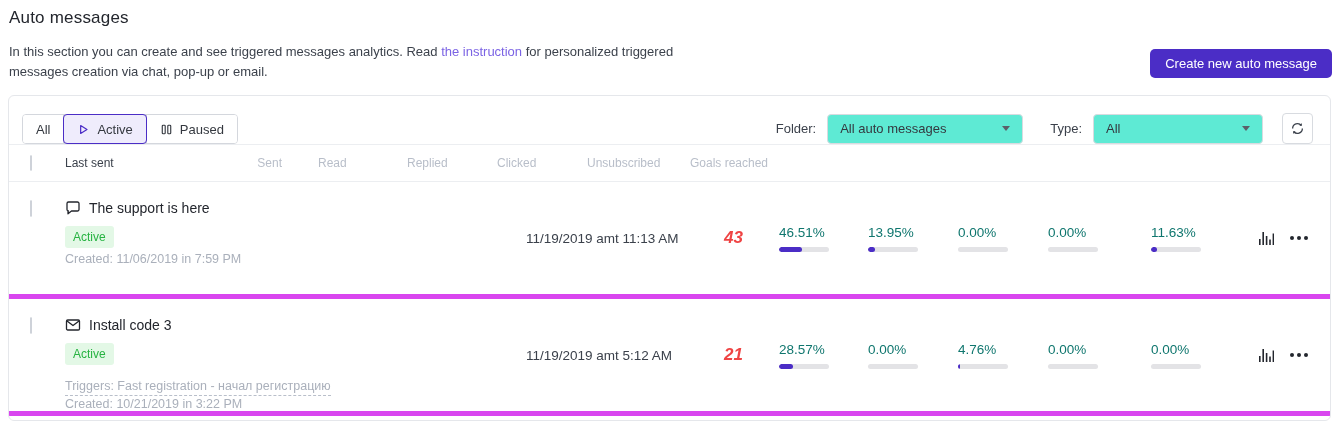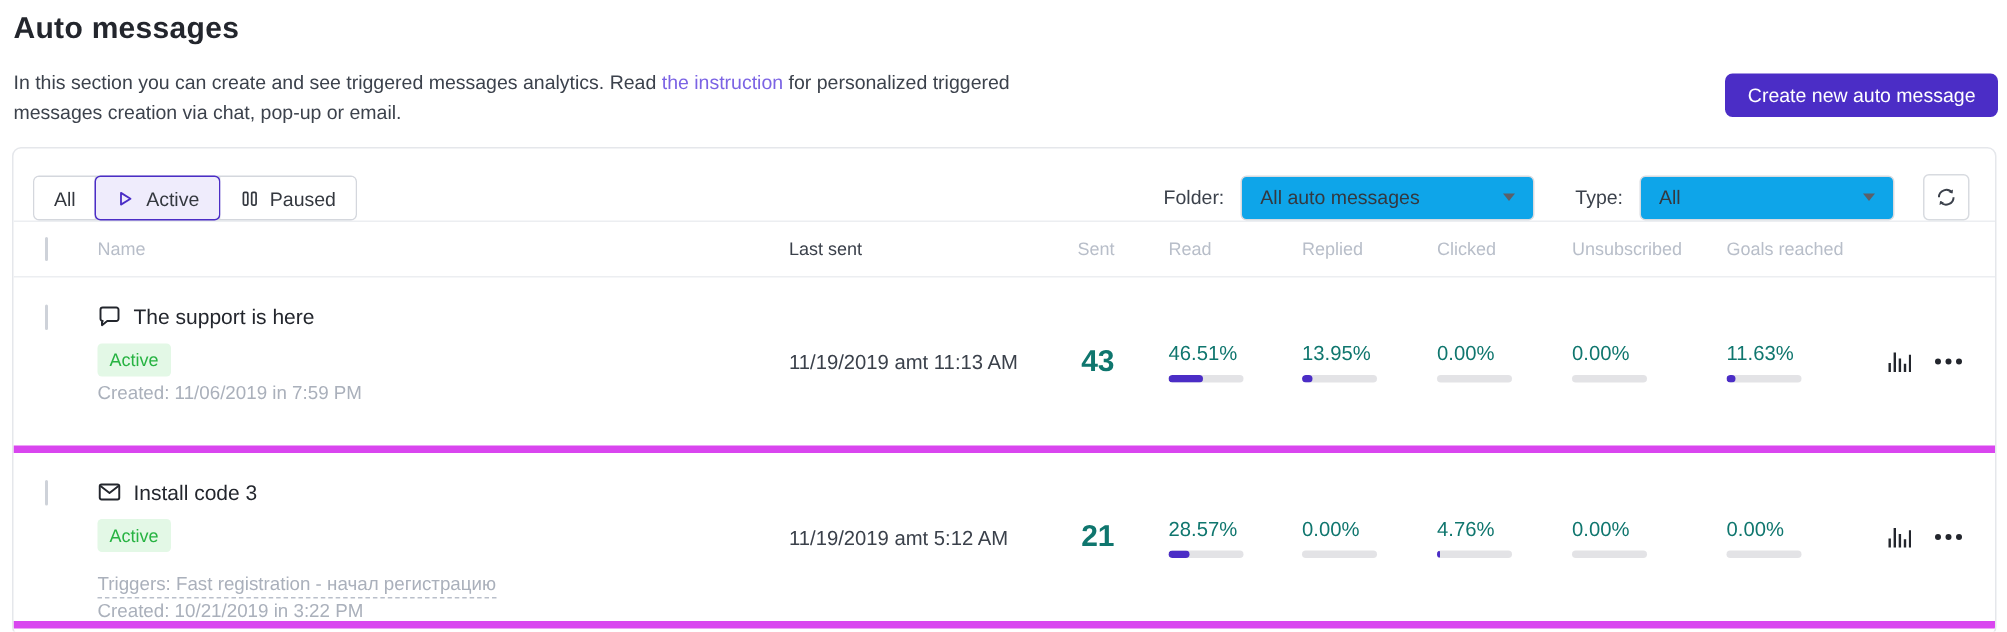--- a/index.html
+++ b/index.html
@@ -1,21 +1,21 @@
 <!DOCTYPE html>
 <html><head>
 <meta charset="utf-8">
 <style>
   * { box-sizing: border-box; margin: 0; padding: 0; }
   html, body { width: 1338px; height: 421px; overflow: hidden; background: #fff; }
   body { font-family: "Liberation Sans", sans-serif; color: #3b414b; font-size: 13px; position: relative; }
 
   
   .page-header { position: relative; padding: 8px 8px 0 9px; }
-  .page-title { font-size: 20px; font-weight: bold; color: #23262d; letter-spacing: .2px; }
+  .page-title { font-size: 17px; font-weight: normal; color: #23262d; letter-spacing: .2px; }
   .page-desc { margin-top: 14px; max-width: 700px; line-height: 20px; color: #3c424c; }
   .page-desc a { color: #7b63e4; text-decoration: none; cursor: pointer; }
   .create-btn {
     position: absolute; top: 49px; right: 6px; height: 29px;
     background: #4b2dc6; color: #fff; border: none; border-radius: 5px;
     padding: 0 15px; font-size: 13px; font-family: inherit; cursor: pointer;
   }
 
   
   .card {
@@ -27,21 +27,21 @@
   .toolbar { display: flex; align-items: flex-end; height: 49px; padding: 0 17px 0 13px; border-bottom: 1px solid #eceef1; }
   .seg-group { display: flex; height: 30px; border: 1px solid #d4d7dd; border-radius: 4px; background: #fff; }
   .seg { position: relative; display: flex; align-items: center; gap: 7px; padding: 0 13px; font-size: 13px; color: #34383f; background: #fff; cursor: pointer; border-right: 1px solid #d4d7dd; }
   .seg:first-child { border-radius: 3px 0 0 3px; }
   .seg:last-child { border-right: none; border-radius: 0 3px 3px 0; }
   .seg.active { background: #efecfc; }
   .seg.active::after { content: ""; position: absolute; inset: -1px; border: 1px solid #4b2dc6; border-radius: 4px; pointer-events: none; }
 
   .toolbar-right { margin-left: auto; display: flex; align-items: center; margin-top: 26px; }
   .filter-label { color: #3b414b; margin-right: 11px; }
-  .select { display: flex; align-items: center; justify-content: space-between; height: 30px; border: 1px solid #d8dbe0; border-radius: 4px; padding: 0 12px; background: #0ea5e9; color: #34383f; cursor: pointer; }
+  .select { display: flex; align-items: center; justify-content: space-between; height: 30px; border: 1px solid #d8dbe0; border-radius: 4px; padding: 0 12px; background: #5eead4; color: #34383f; cursor: pointer; }
   .select.folder { width: 196px; margin-right: 27px; }
   .select.type { width: 170px; }
   .caret { width: 0; height: 0; border-left: 4px solid transparent; border-right: 4px solid transparent; border-top: 5px solid #5b6069; }
   .refresh-btn { width: 31px; height: 31px; margin-left: 19px; border: 1px solid #d8dbe0; border-radius: 4px; background: #fff; display: grid; place-items: center; cursor: pointer; }
 
   
   .thead { display: flex; align-items: center; height: 37px; border-bottom: 1px solid #eceef1; color: #b8bec9; font-size: 12px; padding-right: 13px; }
   .trow { display: flex; align-items: center; height: 117px; border-bottom: 5px solid #d946ef; padding-right: 13px; }
 
   .c-cb   { flex: 0 0 16px; margin: 0 19px 0 21px; }
@@ -57,21 +57,21 @@
   .trow .c-cb { align-self: flex-start; margin-top: 19px; }
   .trow .c-name { align-self: flex-start; padding-top: 18px; display: flex; flex-direction: column; align-items: flex-start; }
 
   .name-line { display: flex; align-items: center; gap: 8px; font-size: 14px; color: #23262d; cursor: pointer; }
   .badge { margin-top: 10px; background: #e3f8e6; color: #27b342; font-size: 12px; padding: 4px 8px; border-radius: 3px; }
   .muted { color: #aab0bb; font-size: 12.5px; }
   .triggers { margin-top: 14px; }
   .created { margin-top: 4px; }
   .dashed { border-bottom: 1px dashed #b9bfca; padding-bottom: 2px; cursor: pointer; }
 
-  .sent-num { font-size: 20px; font-weight: bold; color: #0f766e; }
+  .sent-num { font-size: 17px; font-weight: bold; color: #ef4444; font-style: italic; }
   .pct { font-size: 13.5px; color: #0f766e; }
   .bar { margin-top: 7px; width: 50px; height: 5px; background: #e3e3e6; border-radius: 3px; overflow: hidden; }
   .fill { height: 100%; background: #4b2dc6; border-radius: 3px; }
 
   .icon-btn { background: none; border: none; cursor: pointer; padding: 4px; display: grid; place-items: center; }
   .dots { display: flex; gap: 3px; }
   .dots i { width: 4px; height: 4px; border-radius: 50%; background: #23262d; }
 </style>
 </head>
 <body>
@@ -127,21 +127,20 @@
             <path d="M3.2 13.5 L3.6 10.6 L6.4 11.7 Z" fill="#3b414b"></path>
             <path d="M12.8 2.5 L12.4 5.4 L9.6 4.3 Z" fill="#3b414b"></path>
           </svg>
         </span>
       </button>
     </div>
   </div>
 
   <div class="thead">
     <div class="c-cb"><span class="checkbox"></span></div>
-    <div class="c-name">Name</div>
     <div class="c-last" style="font-size:12px;">Last sent</div>
     <div class="c-sent">Sent</div>
     <div class="c-m1">Read</div>
     <div class="c-m2">Replied</div>
     <div class="c-m3">Clicked</div>
     <div class="c-m4">Unsubscribed</div>
     <div class="c-m5">Goals reached</div>
     <div class="c-chart"></div>
     <div class="c-dots"></div>
   </div>

